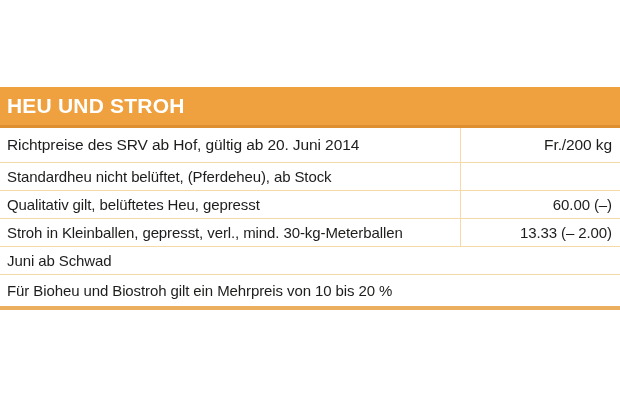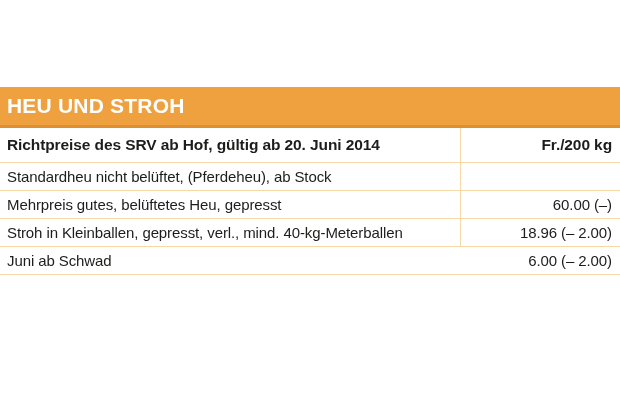--- a/index.html
+++ b/index.html
@@ -33,21 +33,21 @@
     padding-left:7px;letter-spacing:0.2px;
   }
   .price-table{position:absolute;left:0;top:128px;width:620px;}
   .row{
     box-sizing:border-box;
     display:flex;align-items:center;justify-content:space-between;
     border-bottom:1px solid var(--separator);
     padding:0 8px 0 7px;
     font-size:15px;letter-spacing:-0.1px;
   }
-  .row.header{height:35px;font-weight:bold;font-size:15.5px;}
+  .row.header{height:35px;font-weight:normal;font-size:15.5px;}
   .row.data{height:28px;gap:12px;}
   .row.footnote{
     height:35px;
     border-bottom:4px solid var(--bottom-rule);
     justify-content:flex-start;
   }
   .cell-label{white-space:nowrap;}
   .cell-value{white-space:nowrap;text-align:right;}
   .vdivider{
     position:absolute;left:460px;top:128px;width:1px;height:119px;
@@ -68,32 +68,34 @@
     <div class="row header">
       <span class="cell-label">Richtpreise des SRV ab Hof, gültig ab 20. Juni 2014</span>
       <span class="cell-value">Fr./200 kg</span>
     </div>
 
     <div class="row data">
       <span class="cell-label">Standardheu nicht belüftet, (Pferdeheu), ab Stock</span>
     </div>
 
     <div class="row data">
-      <span class="cell-label">Mehrpreis gutes, belüftetes Heu, gepresst</span>
+      <span class="cell-label">Qualitativ gilt, belüftetes Heu, gepresst</span>
       <span class="cell-value">60.00 (–)</span>
     </div>
 
     <div class="row data">
-      <span class="cell-label">Stroh in Kleinballen, gepresst, verl., mind. 40-kg-Meterballen</span>
-      <span class="cell-value">18.96 (– 2.00)</span>
+      <span class="cell-label">Stroh in Kleinballen, gepresst, verl., mind. 30-kg-Meterballen</span>
+      <span class="cell-value">13.33 (– 2.00)</span>
     </div>
 
     <div class="row data">
       <span class="cell-label">Juni ab Schwad</span>
-      <span class="cell-value">6.00 (– 2.00)</span>
     </div>
 
+    <div class="row footnote">
+      <span class="cell-label">Für Bioheu und Biostroh gilt ein Mehrpreis von 10 bis 20 %</span>
+    </div>
 
   </div>
 
   <div class="vdivider"></div>
 
 </div>
 
 </body></html>

